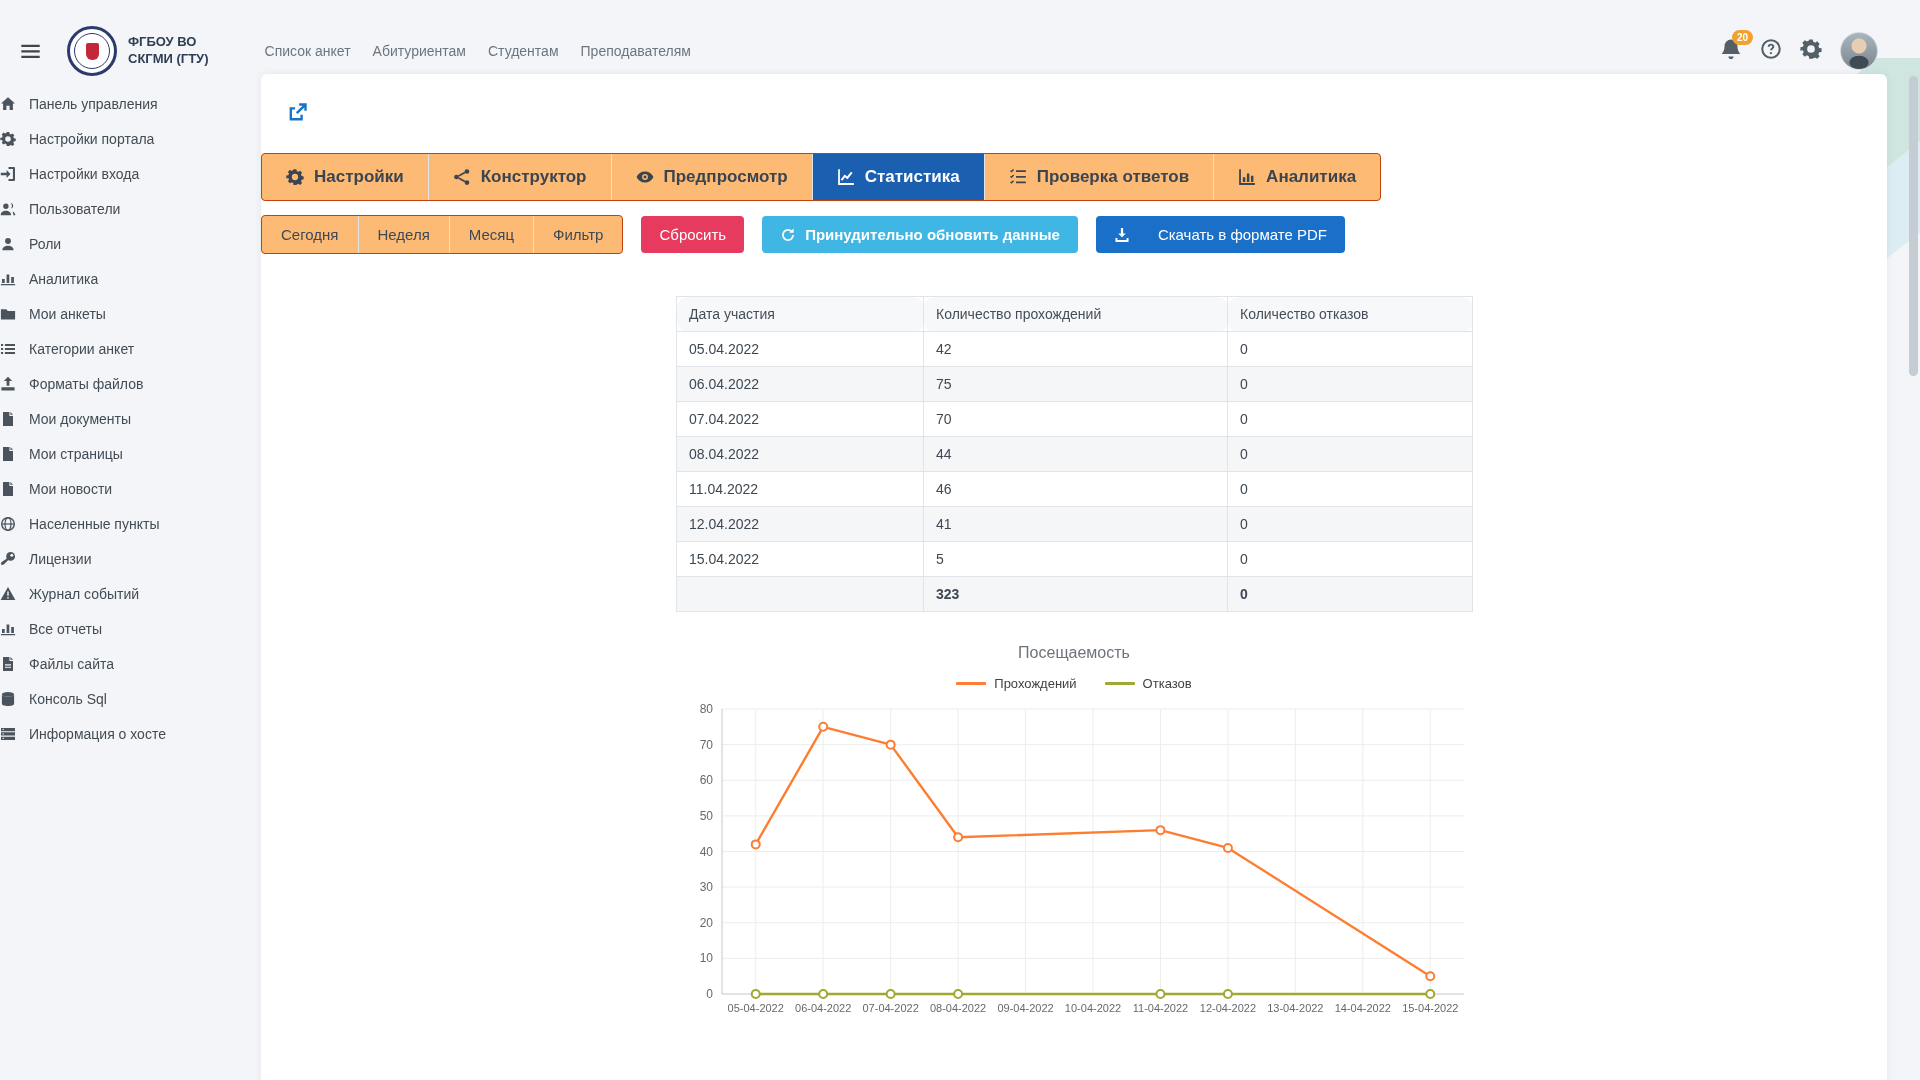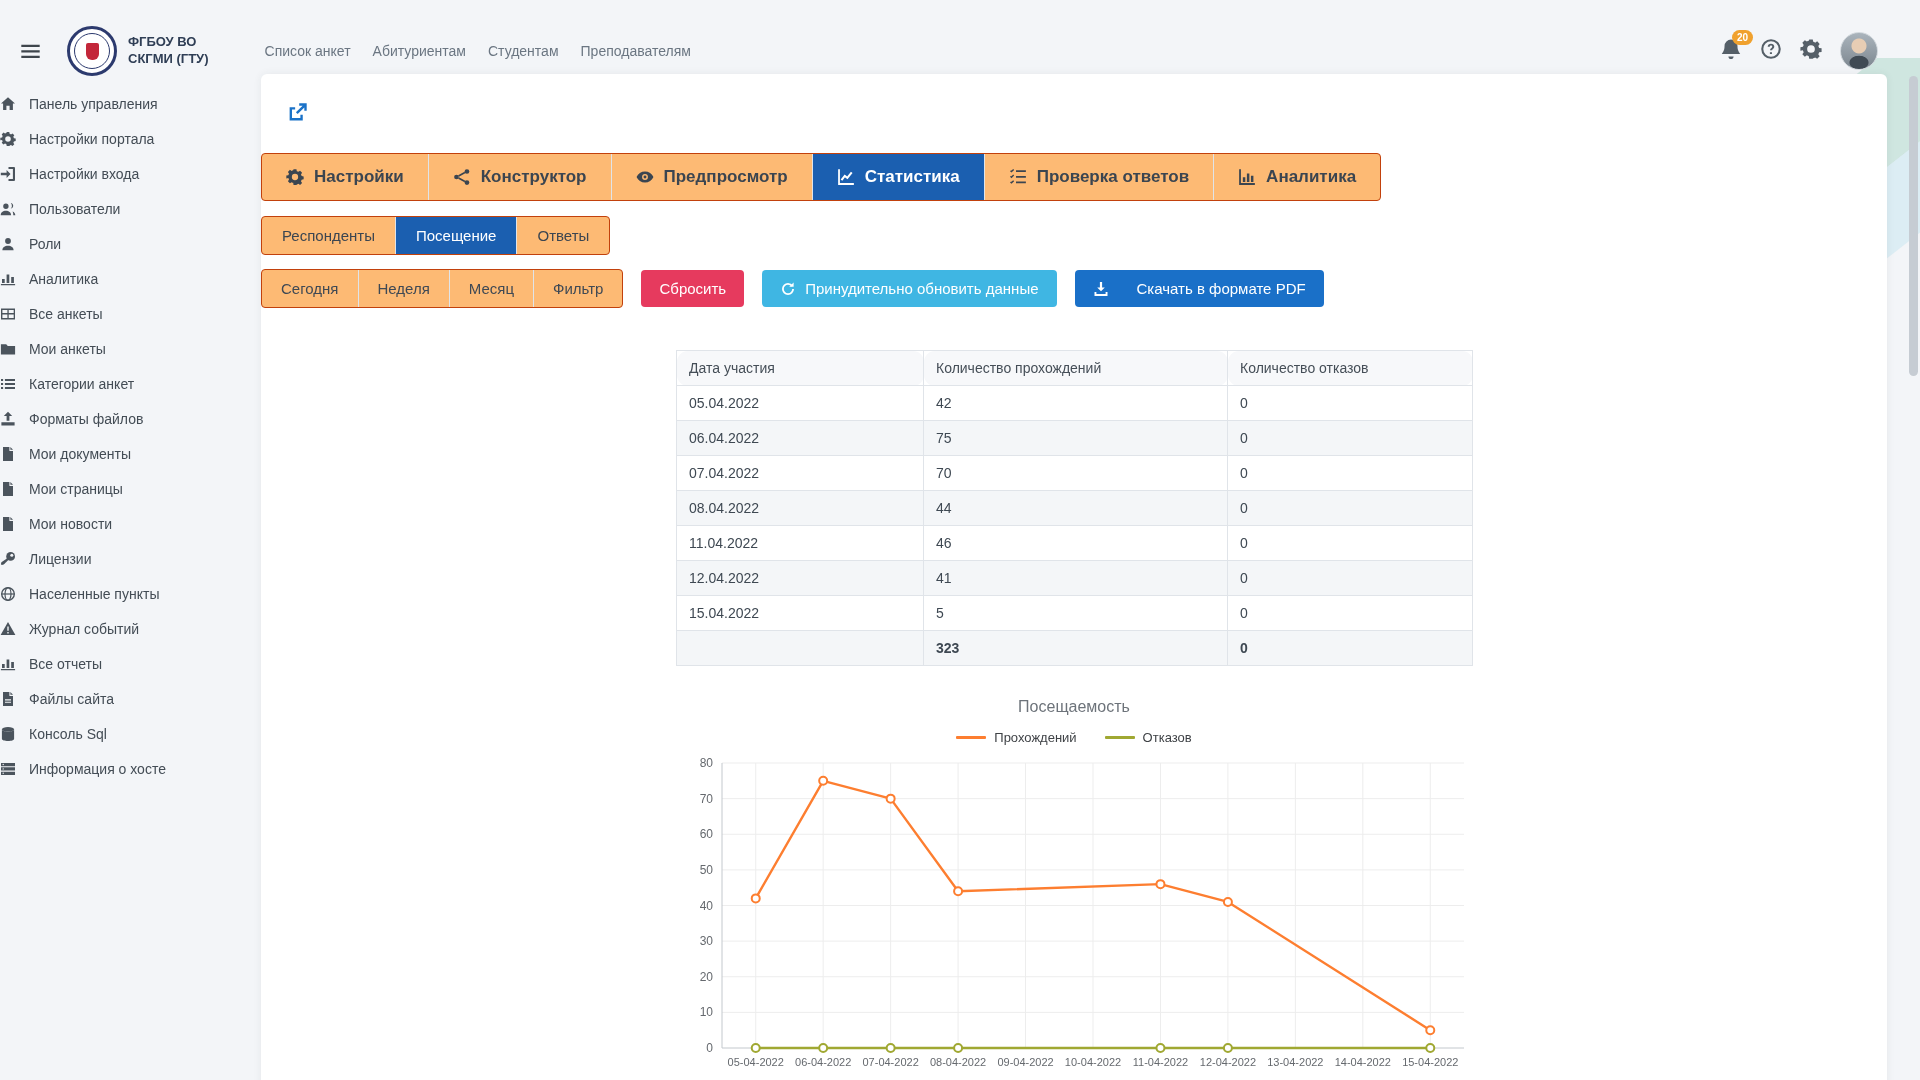--- a/index.html
+++ b/index.html
@@ -71,21 +71,21 @@
   .range { display:flex; align-items:center; padding:0 19px; height:37px;
     font-size:15px; color:#3f4954; cursor:pointer; border-right:1px solid #e0e4e9; white-space:nowrap; }
   .range:last-child { border-right:none; }
 
   .filter-row { margin-top:14px; display:flex; align-items:center; gap:18px; }
   .btn { height:37px; border:none; border-radius:4px; color:#fff; font-size:15px;
     font-family:"Liberation Sans", sans-serif; display:inline-flex; align-items:center;
     gap:9px; padding:0 18px; cursor:pointer; white-space:nowrap; }
   .btn .icn-wrap { width:16px; height:16px; }
   .btn-danger { background:#e63a5e; }
-  .btn-info { background:#3fb6e3; }
+  .btn-info { background:#3fb6e3;font-weight:bold; }
   .btn-primary { background:#1a70c8;gap:28px; }
 
   
   .table-wrap { width:796px; margin:42px auto 0; }
   table { width:100%; border-collapse:collapse; font-size:14px; color:#3e4852; table-layout:fixed; }
   col.c1 { width:247px; } col.c2 { width:304px; } col.c3 { width:245px; }
   th, td { border:1px solid #e0e4e9; padding:8px 12px; text-align:left; height:35px; }
   th { background:#f7f8fa; font-weight:400; color:#454e57;border-radius:11px; }
   tbody tr:nth-child(even) td { background:#f4f6f8; }
   tfoot td { background:#f4f6f8; }
@@ -203,28 +203,20 @@
       <span class="icn-wrap">
         <svg viewBox="0 0 16 16" fill="currentColor">
           <path d="M.9 12.9h14.2v1.3H.9zM2 8.1h2.7v4H2zM6.6 3.6h2.7v8.5H6.6zM11.2 6h2.7v6.1h-2.7z"></path>
         </svg>
       </span>
       <span>Аналитика</span>
     </div>
     <div class="side-item">
       <span class="icn-wrap">
         <svg viewBox="0 0 16 16" fill="currentColor">
-          <path fill-rule="evenodd" d="M1 2.4h14v11.2H1zM2.4 3.9v3.2h5V3.9zm6.3 0v3.2h5V3.9zM2.4 8.5v3.6h5V8.5zm6.3 0v3.6h5V8.5z"></path>
-        </svg>
-      </span>
-      <span>Все анкеты</span>
-    </div>
-    <div class="side-item">
-      <span class="icn-wrap">
-        <svg viewBox="0 0 16 16" fill="currentColor">
           <path d="M.9 3.3h5.3l1.6 1.6H15.1v8.6H.9z"></path>
         </svg>
       </span>
       <span>Мои анкеты</span>
     </div>
     <div class="side-item">
       <span class="icn-wrap">
         <svg viewBox="0 0 16 16" fill="currentColor">
           <path d="M1 3h2.1v2.1H1zM4.9 3H15v2.1H4.9zM1 7h2.1v2.1H1zM4.9 7H15v2.1H4.9zM1 11h2.1v2H1zM4.9 11H15v2H4.9z"></path>
         </svg>
@@ -258,41 +250,41 @@
       <span>Мои страницы</span>
     </div>
     <div class="side-item">
       <span class="icn-wrap">
         <svg viewBox="0 0 16 16" fill="currentColor">
           <path d="M3 .9h6.4v4h3.6V15H3z"></path>
           <path d="M10.4.9 13 3.7h-2.6z"></path>
         </svg>
       </span>
       <span>Мои новости</span>
+    </div>
+    <div class="side-item">
+      <span class="icn-wrap">
+        <svg viewBox="0 0 16 16" fill="currentColor">
+          <circle cx="8" cy="8" r="6.3" fill="none" stroke="currentColor" stroke-width="1.4"></circle>
+          <path d="M1.7 8h12.6" stroke="currentColor" stroke-width="1.2" fill="none"></path>
+          <ellipse cx="8" cy="8" rx="3" ry="6.3" fill="none" stroke="currentColor" stroke-width="1.2"></ellipse>
+        </svg>
+      </span>
+      <span>Населенные пункты</span>
     </div>
     <div class="side-item">
       <span class="icn-wrap">
         <svg viewBox="0 0 16 16" fill="currentColor">
           <circle cx="10.6" cy="5.4" r="4.4"></circle>
           <circle cx="11.8" cy="4.2" r="1.5" fill="#f3f5f8"></circle>
           <path d="M7.6 7.1 8.9 8.4 3.7 13.6l-1.9.5-.9-.9.5-1.9z"></path>
           <path d="M3.4 10.2l1.6 1.6-1.2 1.2-1.6-1.6z"></path>
         </svg>
       </span>
       <span>Лицензии</span>
-    </div>
-    <div class="side-item">
-      <span class="icn-wrap">
-        <svg viewBox="0 0 16 16" fill="currentColor">
-          <circle cx="8" cy="8" r="6.3" fill="none" stroke="currentColor" stroke-width="1.4"></circle>
-          <path d="M1.7 8h12.6" stroke="currentColor" stroke-width="1.2" fill="none"></path>
-          <ellipse cx="8" cy="8" rx="3" ry="6.3" fill="none" stroke="currentColor" stroke-width="1.2"></ellipse>
-        </svg>
-      </span>
-      <span>Населенные пункты</span>
     </div>
     <div class="side-item">
       <span class="icn-wrap">
         <svg viewBox="0 0 16 16" fill="currentColor">
           <path fill-rule="evenodd" d="M8 1.1 15.4 14H.6zM7.3 5.4h1.4v4.3H7.3zm0 5.5h1.4v1.5H7.3z"></path>
         </svg>
       </span>
       <span>Журнал событий</span>
     </div>
     <div class="side-item">
@@ -402,27 +394,20 @@
             <svg viewBox="0 0 16 16" fill="currentColor">
               <path d="M1 1.2h1.6v12.2H15V15H1z"></path>
               <path d="M4.3 8.3h2.2v4.1H4.3zM7.9 4.8h2.2v7.6H7.9zM11.5 6.8h2.2v5.6h-2.2z"></path>
             </svg>
           </span>
           <span>Аналитика</span>
         </div>
       </div>
   </div>
 
-  <div class="subtabs-line">
-    <div class="strip" id="subtabs">
-        <div class="subtab">Респонденты</div>
-        <div class="subtab active">Посещение</div>
-        <div class="subtab">Ответы</div>
-      </div>
-  </div>
 
   <div class="filter-row">
     <div class="strip" id="ranges">
         <div class="range">Сегодня</div>
         <div class="range">Неделя</div>
         <div class="range">Месяц</div>
         <div class="range">Фильтр</div>
       </div>
     <button class="btn btn-danger">
       <span>Сбросить</span>

